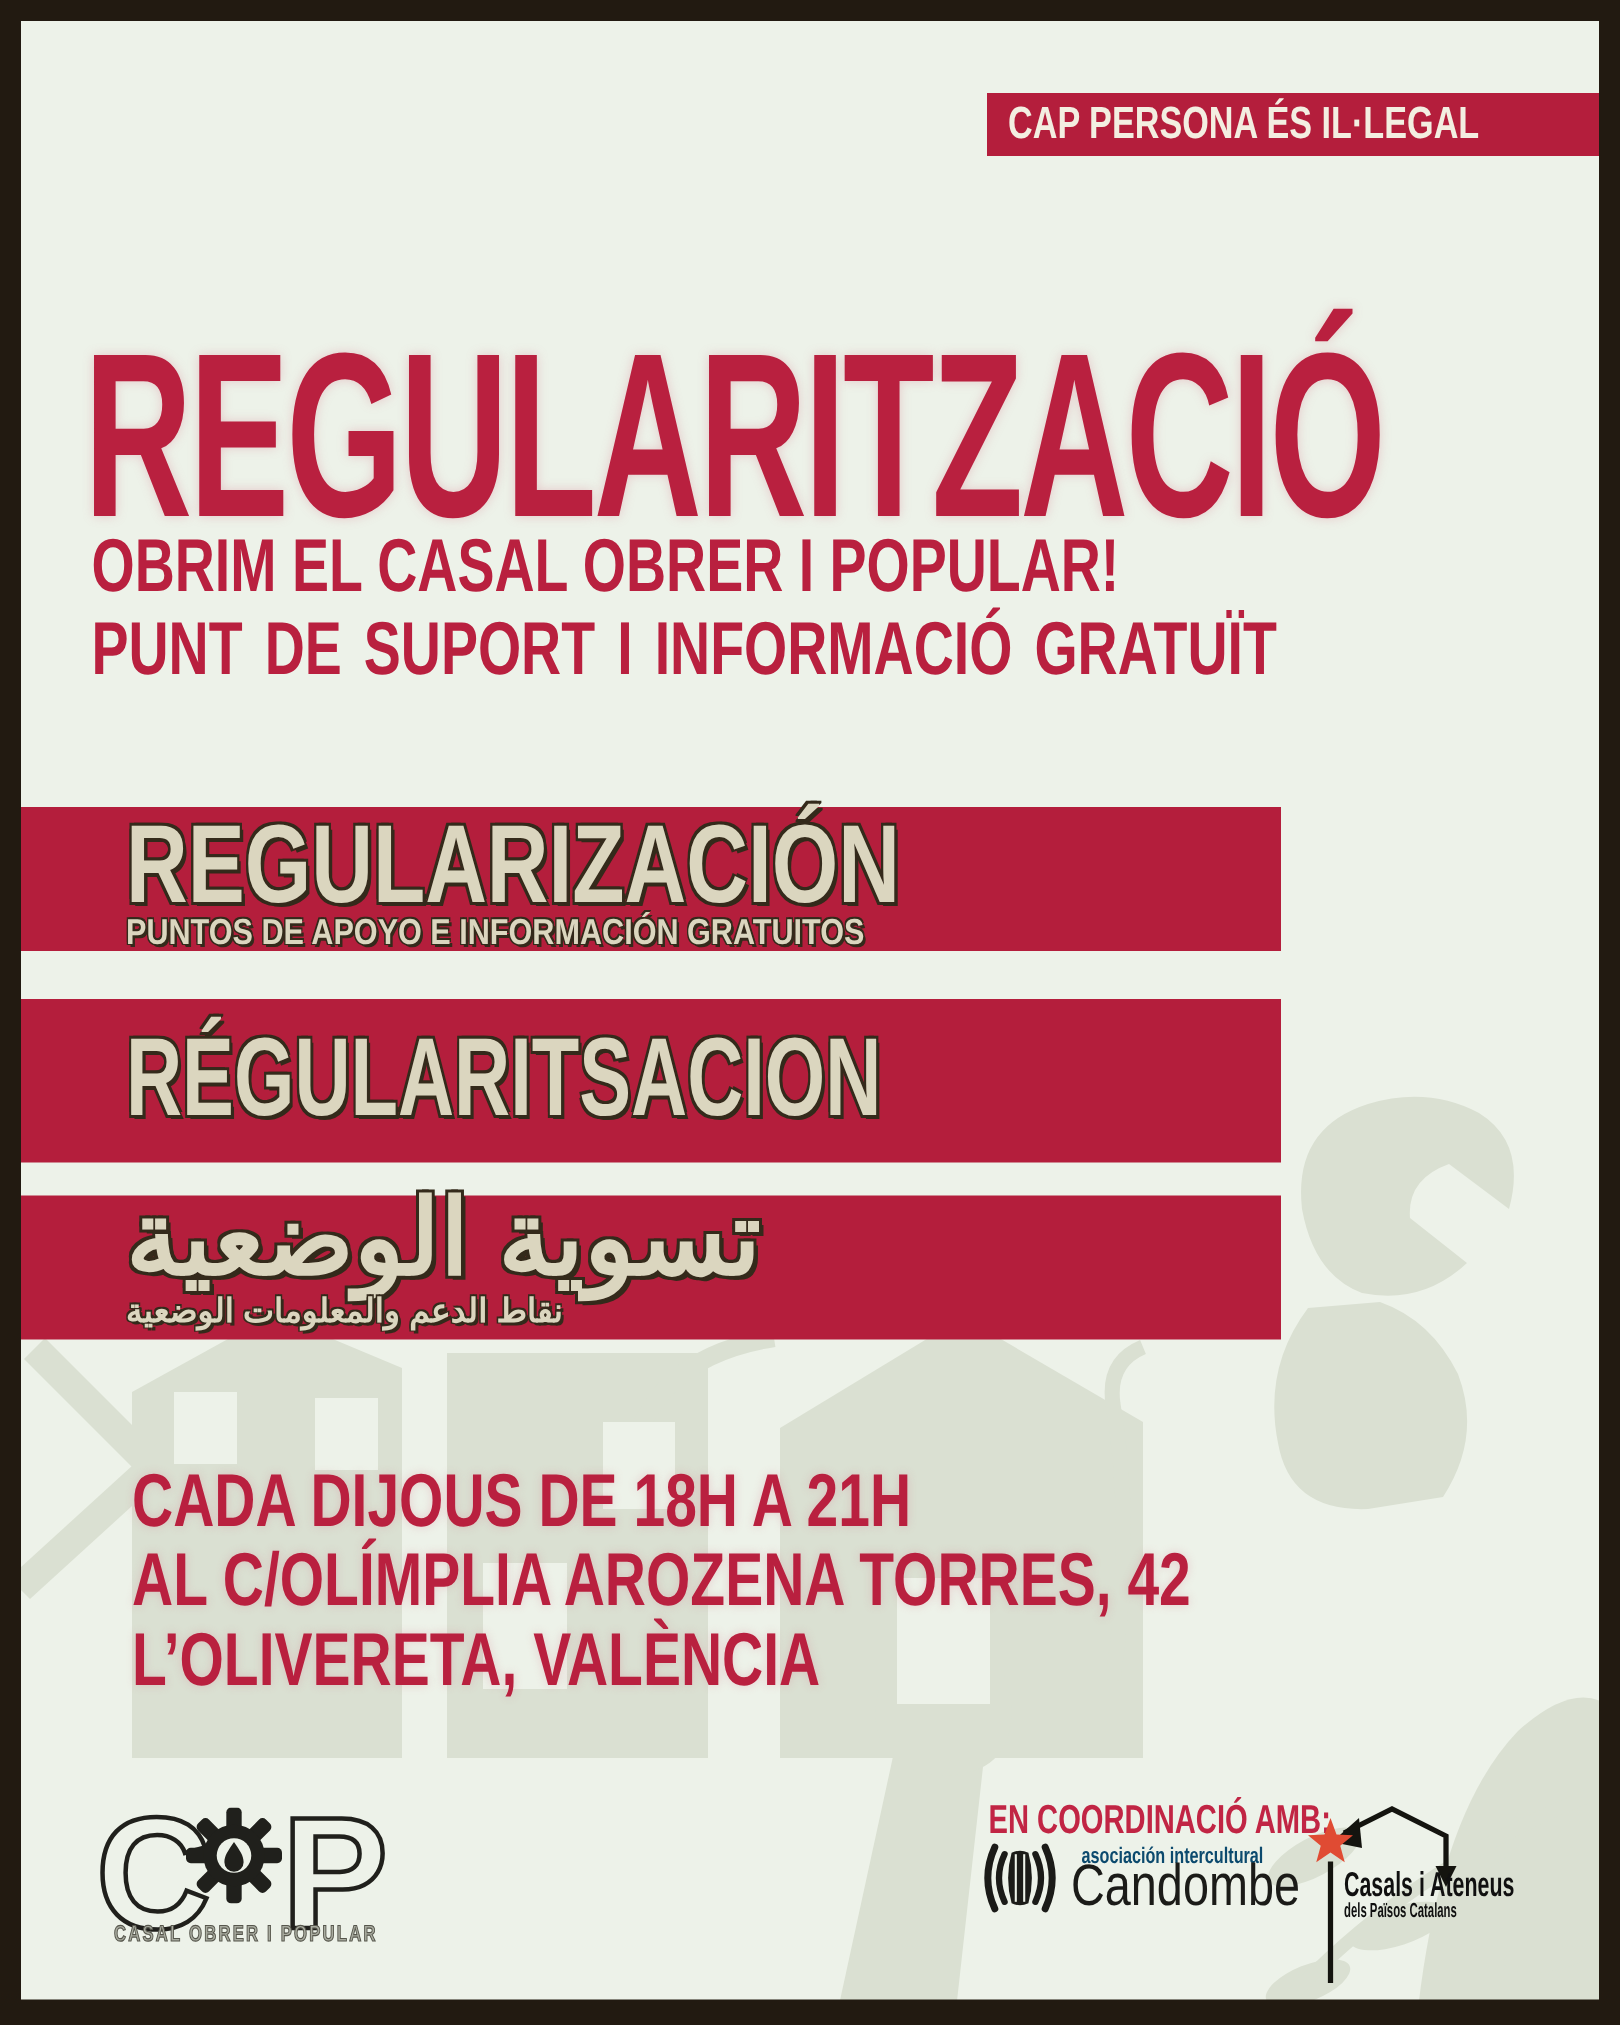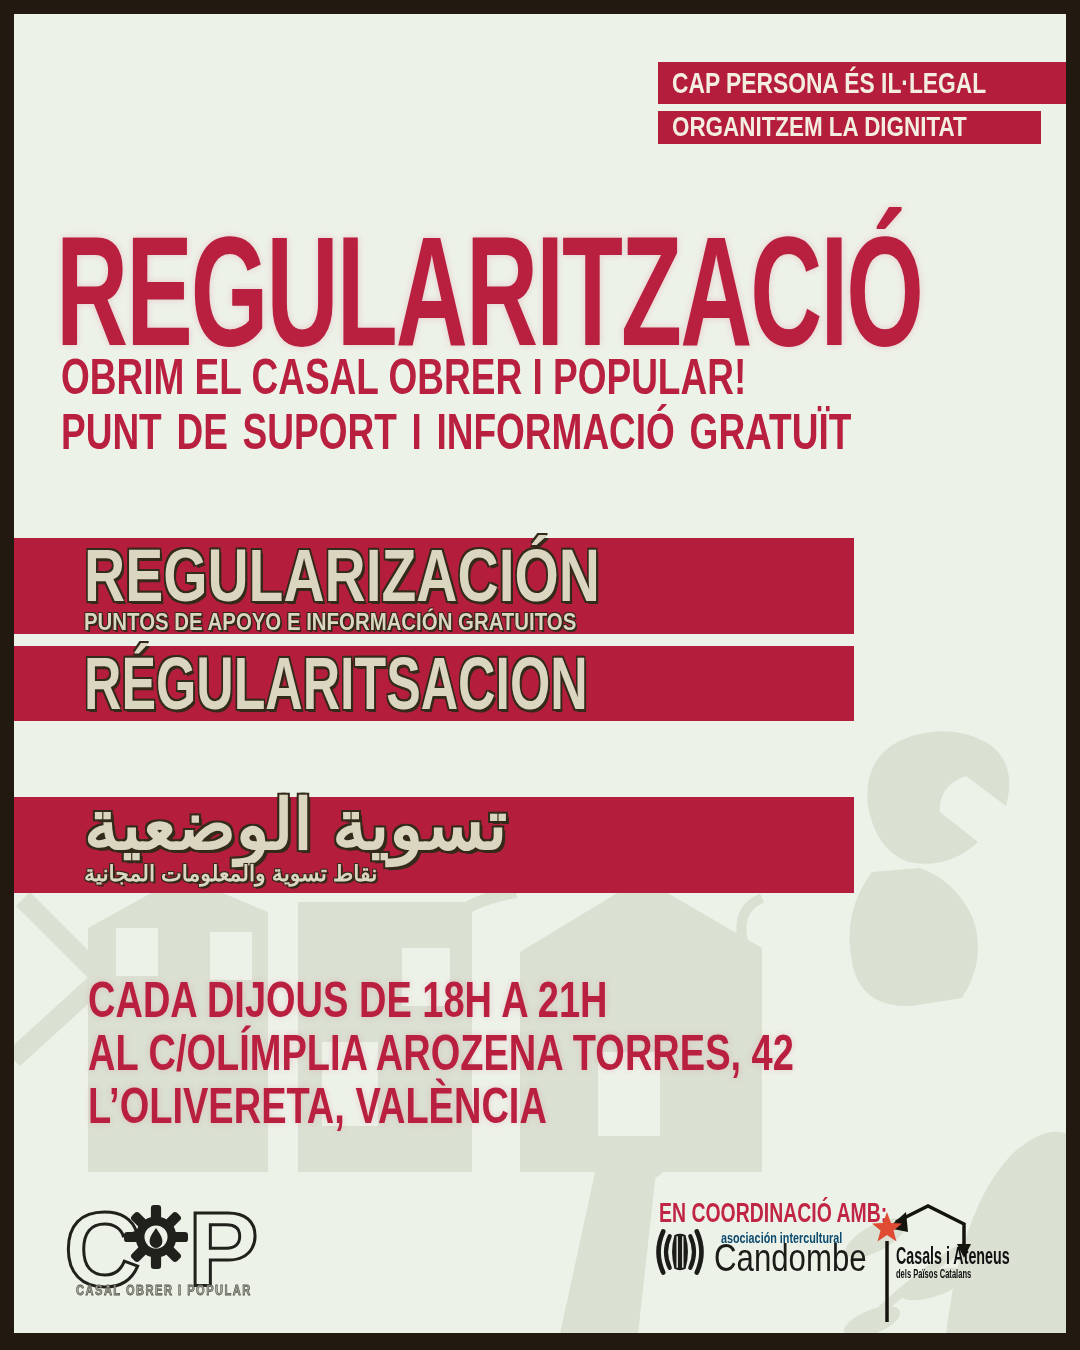--- a/index.html
+++ b/index.html
@@ -40,21 +40,21 @@
   .sub1{left:61px;top:352px;}
   .sub2{left:61px;top:407px;}
   .subtitle .sx{transform:scaleX(.74);}
   .sub2 .sx{word-spacing:6px;}
 
   
   .band{left:14px;width:840px;background:var(--red);box-sizing:border-box;
         padding:4px 10px 8px 70px;display:flex;flex-direction:column;justify-content:space-between;
         overflow:visible;}
   .band.es{top:538px;height:96px;}
-  .band.fr{top:646px;height:75px;}
+  .band.fr{top:666px;height:109px;justify-content:center;}
   .band.ar{top:797px;height:96px;}
   .band-heading{font-size:74px;font-weight:bold;color:var(--cream);line-height:.92;
     text-shadow:-2px -2px 0 var(--outline),2px -2px 0 var(--outline),-2px 2px 0 var(--outline),3px 3px 0 var(--outline);}
   .band.es .band-heading .sx{transform:scaleX(.77);}
   .band.fr .band-heading .sx{transform:scaleX(.70);}
   .band-sub{font-size:24px;font-weight:bold;color:var(--cream);line-height:1;
     text-shadow:-1px -1px 0 var(--outline),1px -1px 0 var(--outline),-1px 1px 0 var(--outline),2px 2px 0 var(--outline);}
   .band.es .band-sub .sx{transform:scaleX(.85);}
   .band.fr .band-sub .sx{transform:scaleX(.80);}
   .band.ar .band-heading{font-size:70px;margin-top:-8px;}
@@ -126,23 +126,20 @@
       <rect x="322" y="1042" width="56" height="84"></rect>
       <rect x="402" y="948" width="48" height="58"></rect>
       <rect x="598" y="1052" width="62" height="84"></rect>
     </g>
   </svg>
 
   <div class="abs badges">
     <div class="badge b1">
       <span class="sx">CAP PERSONA ÉS IL·LEGAL</span>
     </div>
-    <div class="badge b2">
-      <span class="sx">ORGANITZEM LA DIGNITAT</span>
-    </div>
   </div>
 
   <div class="abs title">
     <span class="sx">REGULARITZACIÓ</span>
   </div>
   <div class="abs subtitle sub1">
     <span class="sx">OBRIM EL CASAL OBRER I POPULAR!</span>
   </div>
   <div class="abs subtitle sub2">
     <span class="sx">PUNT DE SUPORT I INFORMACIÓ GRATUÏT</span>
@@ -161,21 +158,21 @@
     <div class="band-heading">
       <span class="sx">RÉGULARITSACION</span>
     </div>
   </div>
 
   <div class="abs band ar">
     <div class="band-heading">
       <span>تسوية الوضعية</span>
     </div>
     <div class="band-sub">
-      <span>نقاط تسوية والمعلومات المجانية</span>
+      <span>نقاط الدعم والمعلومات الوضعية</span>
     </div>
   </div>
 
   <div class="abs event">
     <div class="line">
       <span class="sx">CADA DIJOUS DE 18H A 21H</span>
     </div>
     <div class="line">
       <span class="sx">AL C/OLÍMPLIA AROZENA TORRES, 42</span>
     </div>

